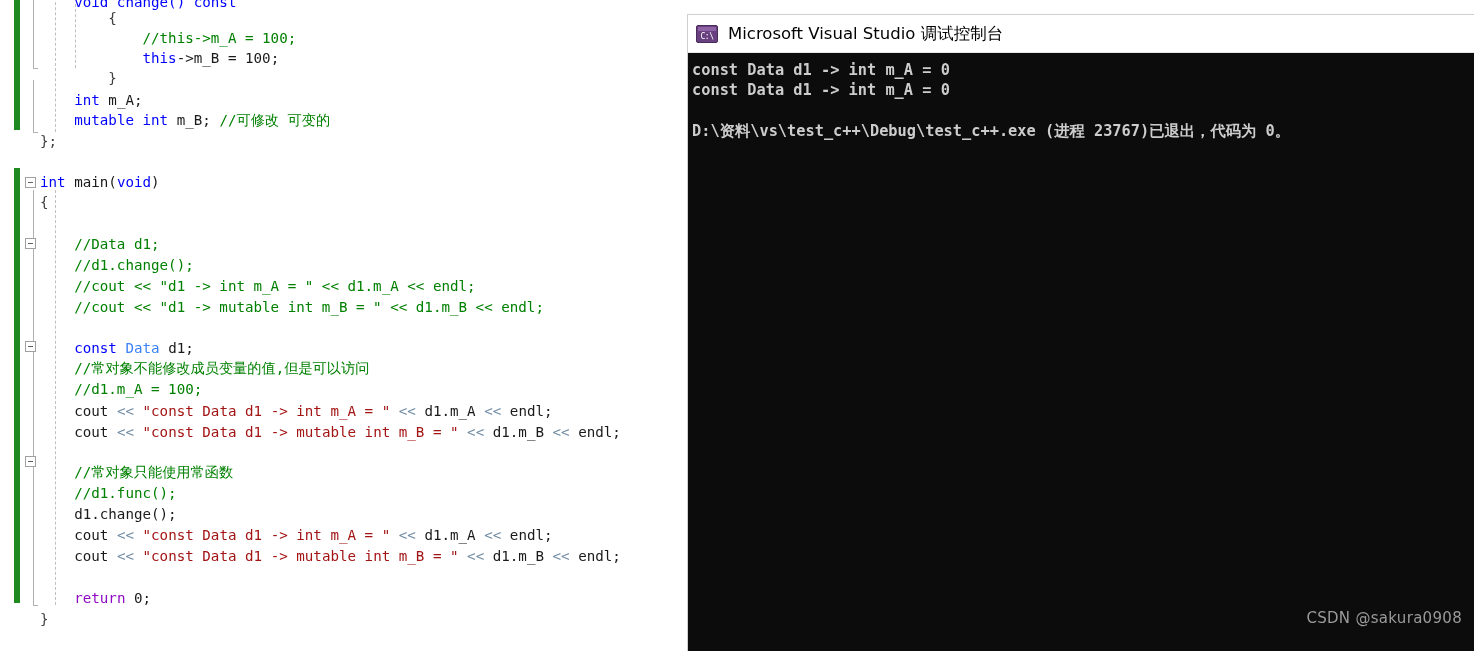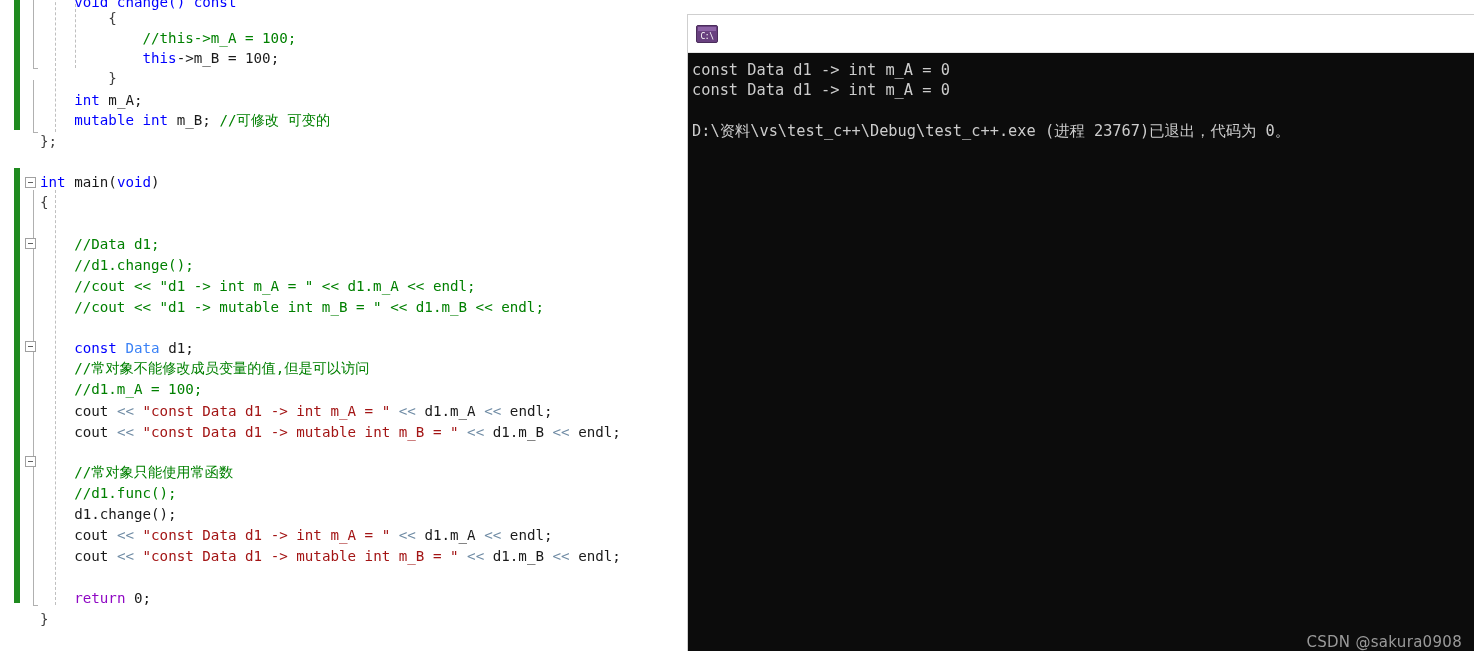--- a/index.html
+++ b/index.html
@@ -144,20 +144,21 @@
     font-size: 16.5px;
     color: #000000;
   }
   #console-body {
     position: absolute;
     left: 0; top: 39px; right: 0; bottom: 0;
     background: #0c0c0c;
     padding: 6px 0 0 2px;
     box-sizing: border-box;
     overflow: hidden;
+    font-weight: bold;
   }
   .oline {
     font-family: "DejaVu Sans Mono", monospace;
     font-size: 15.3px;
     line-height: 20.3px;
     color: #cccccc;
     white-space: pre;
     padding-left: 2px;
   }
   .oline.blank { color: transparent; }
@@ -165,21 +166,21 @@
     display: inline-block;
     width: 9px;
     height: 5px;
     background: #cccccc;
     vertical-align: baseline;
     margin-left: 1px;
   }
   #watermark {
     position: absolute;
     right: 12px;
-    bottom: 0;
+    bottom: 24px;
     font-family: "DejaVu Sans", sans-serif;
     font-size: 15px;
     color: #9a9a9a;
     letter-spacing: 0.3px;
   }
 </style>
 </head>
 <body>
 
 <div id="editor">
@@ -206,20 +207,21 @@
     <div class="collapse-box" style="left: 25px; top: 456px;"></div>
   </div>
 
 <div id="console-window">
 
   <div id="console-titlebar">
     <div class="cmd-icon">
       <div class="bar"></div>
       <div class="glyph">C:\</div>
     </div>
+    <div id="console-title-text">Microsoft Visual Studio 调试控制台</div>
   </div>
 
   <div id="console-body">
       <div class="oline">const Data d1 -&gt; int m_A = 0</div>
       <div class="oline">const Data d1 -&gt; int m_A = 0</div>
       <div class="oline blank"> </div>
       <div class="oline">D:\资料\vs\test_c++\Debug\test_c++.exe (进程 23767)已退出，代码为 0。</div>
     </div>
 
   <div id="watermark">CSDN @sakura0908</div>

